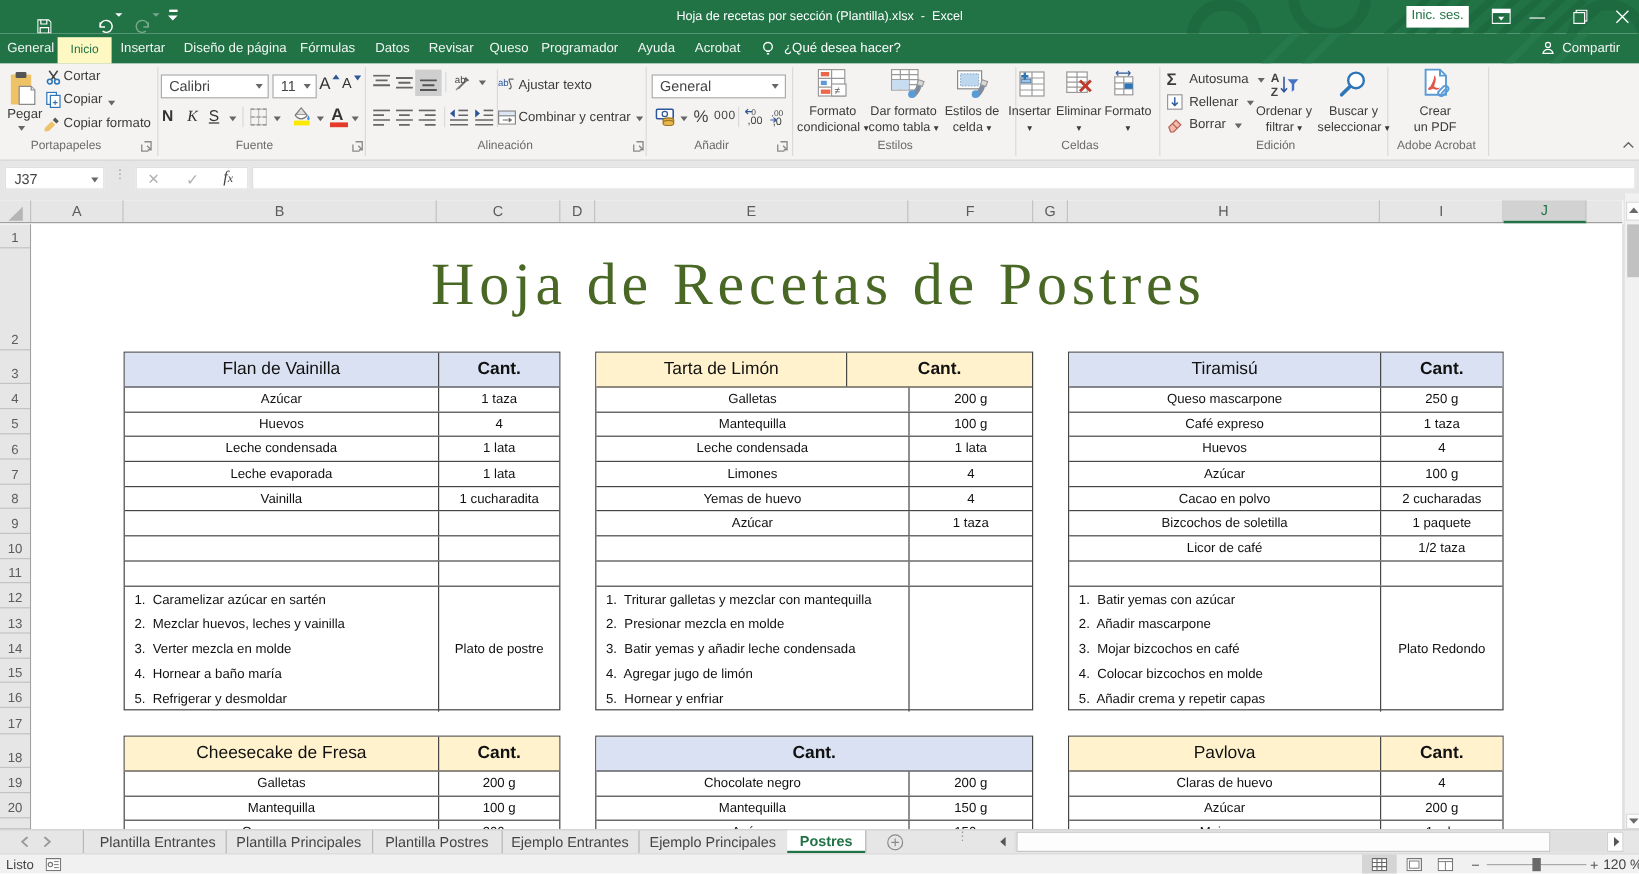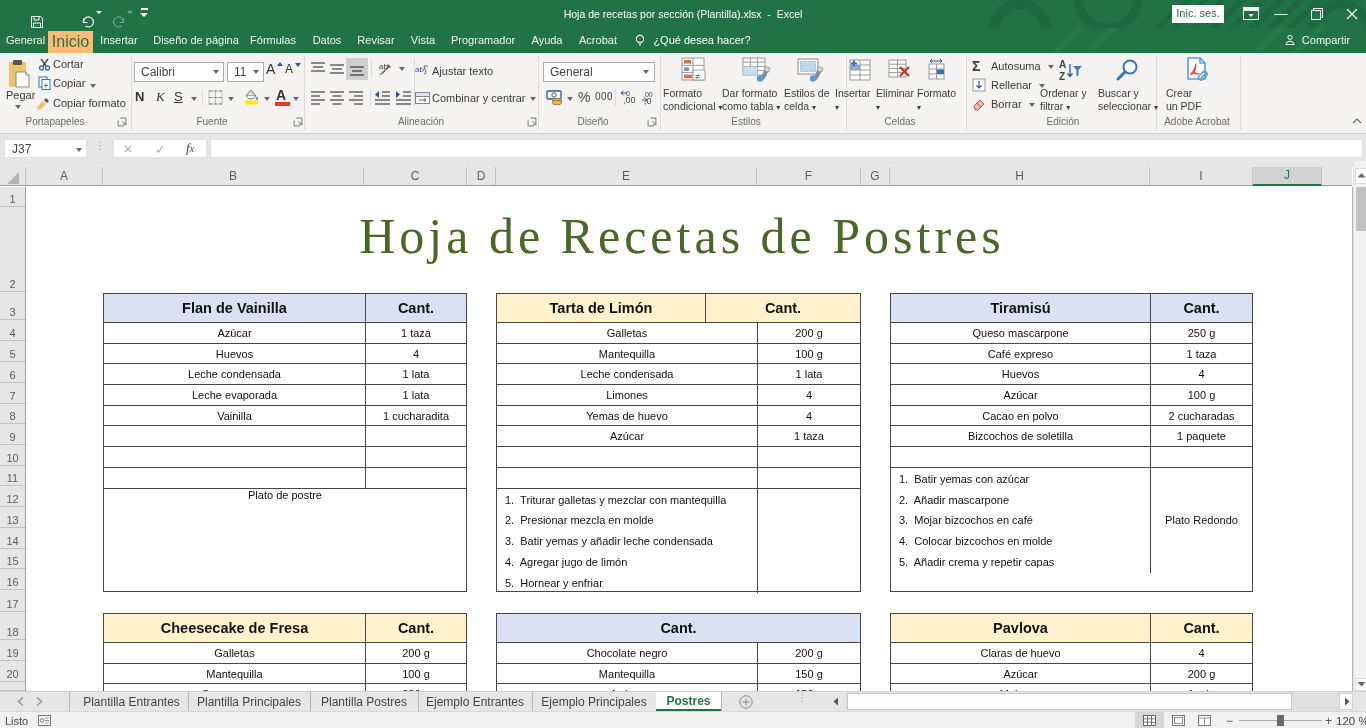--- a/index.html
+++ b/index.html
@@ -8,41 +8,41 @@
 .abs{position:absolute}
 
 #titlebar{position:absolute;left:0;top:0;width:1366px;height:28px;background:#217346;color:#fff}
 #titlebar .ttext{position:absolute;left:0;right:0;top:8px;text-align:center;font-size:10.5px;color:#fff}
 .qat{position:absolute;top:0;height:28px;color:#fff}
 #inicses{position:absolute;left:1172px;top:5px;width:52px;height:18px;background:#fff;color:#217346;font-size:11px;text-align:center;line-height:17px}
 .winbtn{position:absolute;top:0;width:34px;height:28px;color:#fff;font-size:13px;text-align:center;line-height:28px;font-family:"Liberation Sans",sans-serif}
 
 #tabrow{position:absolute;left:0;top:28px;width:1366px;height:25px;background:#217346}
 .rtab{position:absolute;top:0;height:25px;color:#f0f6f2;font-size:11px;line-height:25px;text-align:center;white-space:nowrap}
-#tab-active{position:absolute;left:48px;top:3px;width:45px;height:22px;background:#fdba74;color:#217346;font-size:16px;line-height:22px;text-align:center}
+#tab-active{position:absolute;left:48px;top:3px;width:45px;height:22px;background:#fef9c3;color:#217346;font-size:10px;line-height:22px;text-align:center}
 
 #ribbon{position:absolute;left:0;top:53px;width:1366px;height:81px;background:#f4f3f2;border-bottom:1px solid #d2d0ce}
 .gsep{position:absolute;top:3px;height:74px;width:1px;background:#dadada}
 .glabel{position:absolute;top:63px;height:14px;font-size:10px;color:#6a6a6a;text-align:center;white-space:nowrap}
 .launch{position:absolute;top:64px;width:10px;height:10px;color:#8a8a8a;font-size:9px;line-height:10px}
 .rbtxt{position:absolute;font-size:11px;color:#3b3b3b;white-space:nowrap}
 .combo{position:absolute;background:#fff;border:1px solid #ababab;font-size:12px;color:#444;}
 .car{position:absolute;width:0;height:0;border-left:3.5px solid transparent;border-right:3.5px solid transparent;border-top:4px solid #666}
-.bigbtn{position:absolute;text-align:left;font-size:11px;color:#3b3b3b;line-height:13px;white-space:nowrap}
+.bigbtn{position:absolute;text-align:center;font-size:11px;color:#3b3b3b;line-height:13px;white-space:nowrap}
 
 #fbar{position:absolute;left:0;top:134px;width:1366px;height:33px;background:#e6e6e6}
 
 #colhdr{position:absolute;left:0;top:167px;width:1352px;height:19px;background:#e6e6e6;border-bottom:1px solid #9f9f9f}
 .chd{position:absolute;top:0;height:18px;font-size:12px;color:#5c5c5c;text-align:center;border-right:1px solid #c3c3c3;line-height:19px}
 #rowhdr{position:absolute;left:0;top:187px;width:26px;height:504px;background:#e6e6e6;border-right:1px solid #9f9f9f;overflow:hidden}
 .rhd{position:absolute;left:0;width:25px;border-bottom:1px solid #c3c3c3;font-size:11px;color:#5c5c5c;display:flex;align-items:flex-end;justify-content:center;padding-bottom:1px}
 
 .tbl{position:absolute;border:1px solid #474747;background:#fff}
 .thead{display:flex;border-bottom:1px solid #474747}
-.thead .h1{font-weight:bold;font-size:14.5px;color:#111;text-align:center;border-right:1px solid #474747;display:flex;align-items:center;justify-content:center}
+.thead .h1{font-weight:normal;font-size:14.5px;color:#111;text-align:center;border-right:1px solid #474747;display:flex;align-items:center;justify-content:center}
 .thead .h2{font-weight:bold;font-size:14.5px;color:#111;text-align:center;display:flex;align-items:center;justify-content:center;flex:1}
 .trow{display:flex;border-bottom:1px solid #474747}
 .trow .c1{font-size:11px;color:#111;text-align:center;border-right:1px solid #474747;display:flex;align-items:center;justify-content:center}
 .trow .c2{font-size:11px;color:#111;text-align:center;display:flex;align-items:center;justify-content:center;flex:1}
 .tblock{display:flex}
 .tblock .steps{font-size:11px;color:#111;border-right:1px solid #474747;padding-left:8px;line-height:20.8px;padding-top:1px}
 .tblock .c2v{font-size:11px;color:#111;display:flex;align-items:center;justify-content:center;flex:1;text-align:right}
 .blue{background:#d9e1f2}
 .yellow{background:#fff2cc}
 
@@ -102,21 +102,21 @@
       <path d="M10 30 L60 -20 M40 34 L95 -22 M210 32 L265 -24 M245 36 L300 -20"></path>
     </g>
   </svg>
   <div class="rtab" style="left:6px;width:36px">General</div>
   <div id="tab-active">Inicio</div>
   <div class="rtab" style="left:99px;width:40px">Insertar</div>
   <div class="rtab" style="left:152px;width:88px">Diseño de página</div>
   <div class="rtab" style="left:249px;width:48px">Fórmulas</div>
   <div class="rtab" style="left:311px;width:32px">Datos</div>
   <div class="rtab" style="left:355px;width:42px">Revisar</div>
-  <div class="rtab" style="left:408px;width:30px">Vista</div>
+  <div class="rtab" style="left:408px;width:30px">Queso</div>
   <div class="rtab" style="left:451px;width:64px">Programador</div>
   <div class="rtab" style="left:528px;width:38px">Ayuda</div>
   <div class="rtab" style="left:578px;width:40px">Acrobat</div>
   <svg class="abs" style="left:634px;top:6px" width="12" height="14" viewBox="0 0 12 14">
         <circle cx="6" cy="5" r="3.6" fill="none" stroke="#fff" stroke-width="1.1"></circle>
         <path d="M4.5 8.8h3M5 10.8h2" stroke="#fff" stroke-width="1.1"></path>
       </svg>
   <div class="rtab" style="left:650px;width:104px;color:#fff">¿Qué desea hacer?</div>
   <svg class="abs" style="left:1284px;top:6px" width="12" height="12" viewBox="0 0 12 12">
         <circle cx="6" cy="3.4" r="2.1" fill="none" stroke="#fff"></circle>
@@ -268,21 +268,21 @@
   <svg class="abs" style="left:620px;top:37px" width="17" height="16" viewBox="0 0 17 16">
         <text x="3" y="13" font-size="9" fill="#444" font-family="Liberation Sans">,00</text>
         <text x="6" y="6" font-size="7" fill="#444">0</text>
         <path d="M1 3 h6 M1 3 l2.5-2 M1 3 l2.5 2" stroke="#2b579a" fill="none"></path>
       </svg>
   <svg class="abs" style="left:640px;top:37px" width="17" height="16" viewBox="0 0 17 16">
         <text x="3" y="6.5" font-size="7" fill="#444" font-family="Liberation Sans">,00</text>
         <text x="4" y="14" font-size="9" fill="#444">,0</text>
         <path d="M1 10 h5 M6 10 l-2.5-2 M6 10 l-2.5 2" stroke="#2b579a" fill="none" transform="translate(1,0)"></path>
       </svg>
-  <div class="glabel" style="left:551px;width:84px">Diseño</div>
+  <div class="glabel" style="left:551px;width:84px">Añadir</div>
   <svg class="launch" style="left:647px;top:64px" width="9" height="9" viewBox="0 0 9 9">
         <path d="M1 3 v5 h5 M3 1 h5 v5 M5 4 l3 3 M8 4.5 v2.5 h-2.5" stroke="#8a8a8a" fill="none"></path>
       </svg>
 
   <div class="bigbtn" style="left:663px;top:34px;width:62px;font-size:10.5px">Formato<br>condicional <span style="font-size:8px">▾</span></div>
   <svg class="abs" style="left:681px;top:4px" width="26" height="28" viewBox="0 0 26 28">
         <rect x="1" y="1" width="22" height="22" fill="#fff" stroke="#999"></rect>
         <path d="M1 8.3h22M1 15.6h22M12 1v22" stroke="#999"></path>
         <rect x="3" y="3" width="7" height="3.6" fill="#e8694a"></rect>
         <rect x="3" y="10.3" width="5" height="3.6" fill="#5b9bd5"></rect>
@@ -458,20 +458,21 @@
         </div>
     <div class="trow" style="height:20.7px">
           <div class="c1" style="width:262px"></div>
           <div class="c2"></div>
         </div>
     <div class="trow" style="height:20.7px">
           <div class="c1" style="width:262px"></div>
           <div class="c2"></div>
         </div>
     <div class="tblock" style="flex:1">
+          <div class="steps" style="width:262px">1.&nbsp; Caramelizar azúcar en sartén<br>2.&nbsp; Mezclar huevos, leches y vainilla<br>3.&nbsp; Verter mezcla en molde<br>4.&nbsp; Hornear a baño maría<br>5.&nbsp; Refrigerar y desmoldar</div>
           <div class="c2v">Plato de postre</div>
         </div>
   </div>
 
   <div class="tbl" style="left:470px;top:106px;width:365px;height:299px">
     <div class="thead yellow" style="height:29px">
           <div class="h1" style="width:209px">Tarta de Limón</div>
           <div class="h2">Cant.</div>
         </div>
     <div class="trow" style="height:20.7px">
@@ -532,20 +533,24 @@
           <div class="c1" style="width:260px">Azúcar</div>
           <div class="c2">100 g</div>
         </div>
     <div class="trow" style="height:20.7px">
           <div class="c1" style="width:260px">Cacao en polvo</div>
           <div class="c2">2 cucharadas</div>
         </div>
     <div class="trow" style="height:20.7px">
           <div class="c1" style="width:260px">Bizcochos de soletilla</div>
           <div class="c2">1 paquete</div>
+        </div>
+    <div class="trow" style="height:20.7px">
+          <div class="c1" style="width:260px">Licor de café</div>
+          <div class="c2">1/2 taza</div>
         </div>
     <div class="trow" style="height:20.7px">
           <div class="c1" style="width:260px"></div>
           <div class="c2"></div>
         </div>
     <div class="tblock" style="flex:1">
           <div class="steps" style="width:260px">1.&nbsp; Batir yemas con azúcar<br>2.&nbsp; Añadir mascarpone<br>3.&nbsp; Mojar bizcochos en café<br>4.&nbsp; Colocar bizcochos en molde<br>5.&nbsp; Añadir crema y repetir capas</div>
           <div class="c2v">Plato Redondo</div>
         </div>
   </div>

